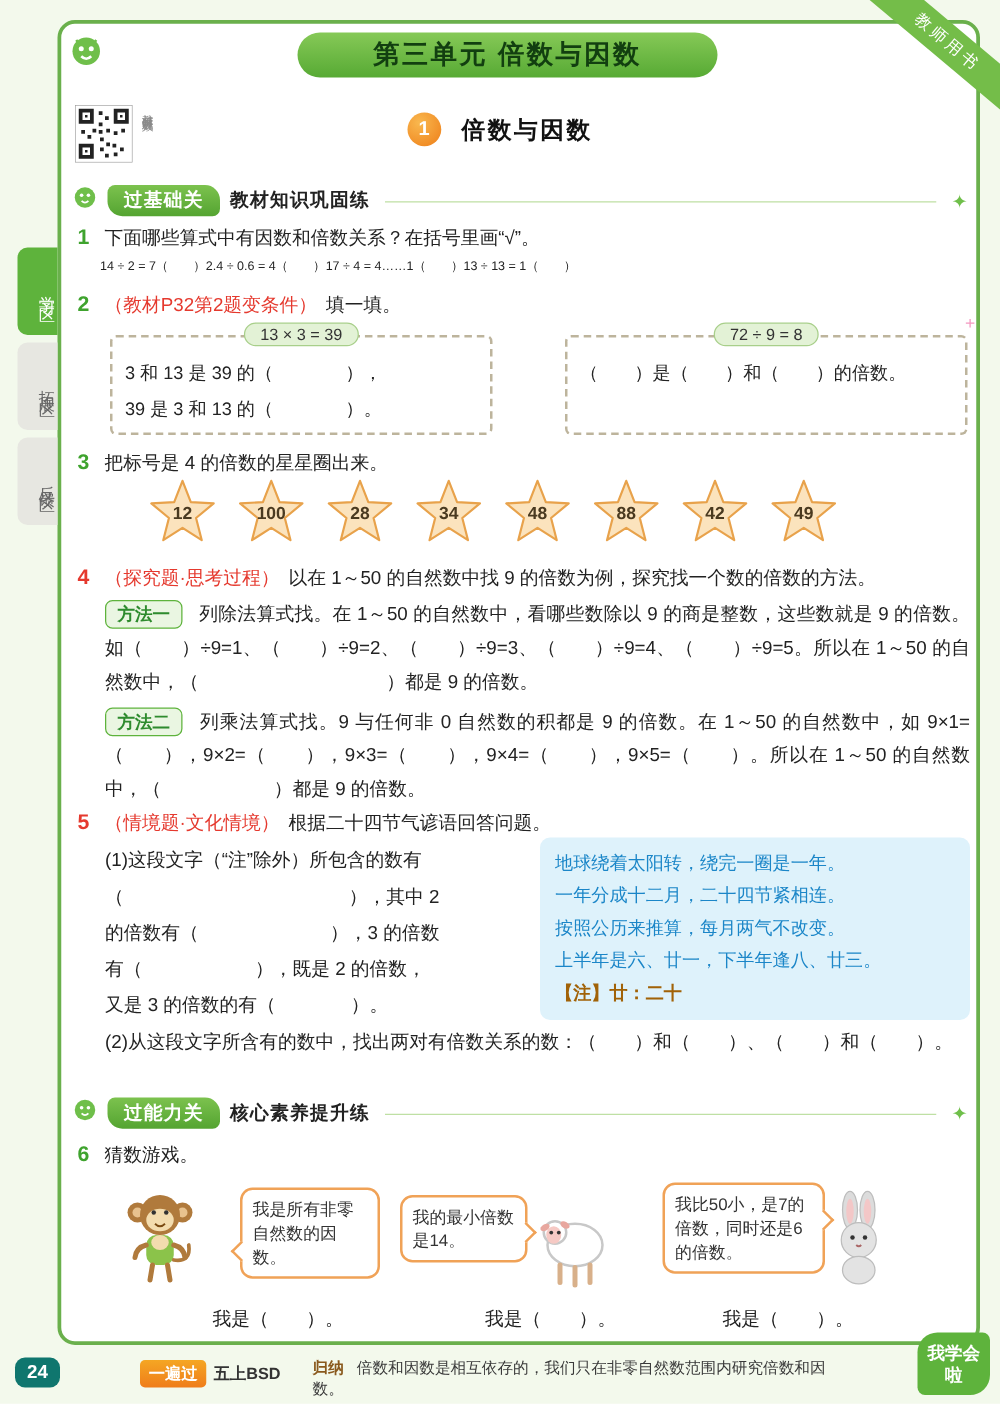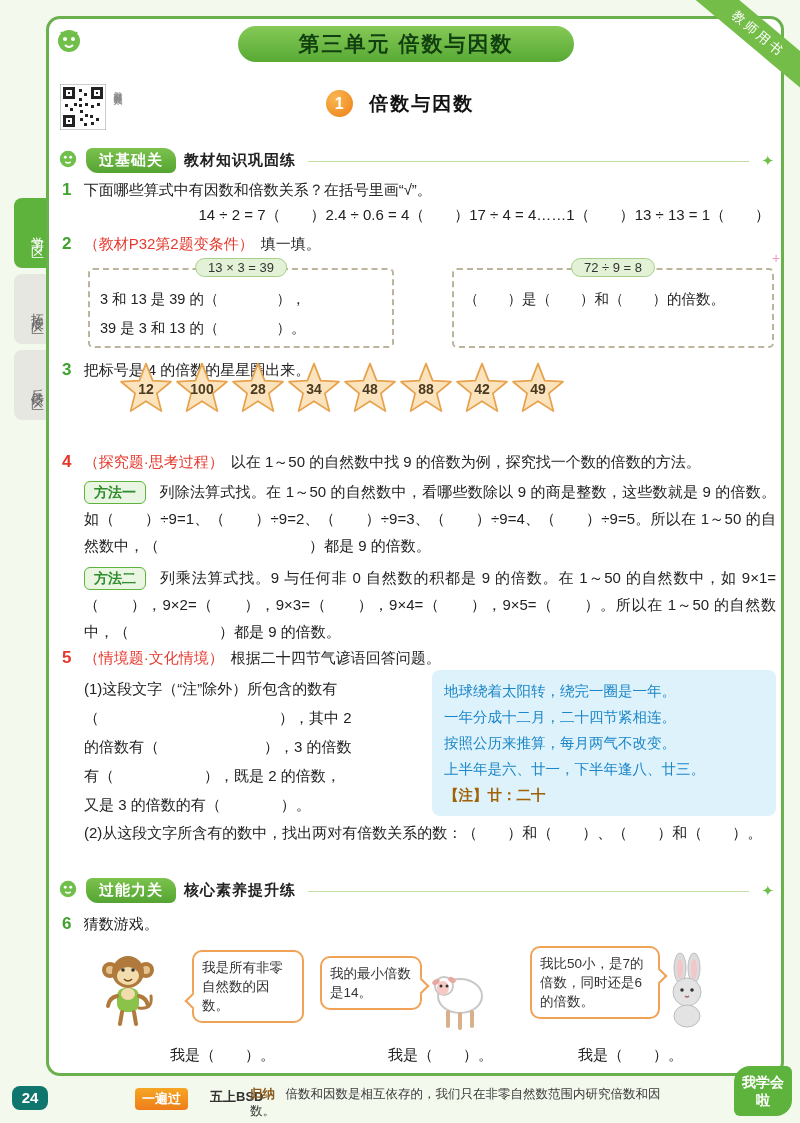--- a/index.html
+++ b/index.html
@@ -38,53 +38,53 @@
     padding:3px 13px;border-radius:6px 12px 6px 12px;letter-spacing:1px}
   .s-sub{font-weight:700;font-size:15px;color:#222;letter-spacing:1px}
   .s-rule{flex:1;border-bottom:1.5px solid #bfe0a4;height:1px;margin:0 4px}
   .s-spark{color:#6fbf4a;font-size:15px}
   .mini-mascot{flex:0 0 auto}
   
   .qrow{position:absolute;left:62px;width:712px;font-size:15px;z-index:2}
   .qnum{font-weight:700;font-size:17px;margin-right:8px}
   .green{color:#3fa32e}.red{color:#e5392e}
   .qtag{color:#e5392e;font-weight:400;margin-right:3px}
-  .q1-items{position:absolute;left:92px;width:678px;display:flex;justify-content:flex-end;font-size:15px;z-index:2}
+  .q1-items{position:absolute;left:80px;width:678px;display:flex;justify-content:flex-start;font-size:10px;z-index:2}
   .para{position:absolute;left:84px;width:692px;font-size:15px;line-height:27px;text-align:justify;z-index:2}
   .m-badge{display:inline-block;border:1.5px solid #5eb33c;color:#2e8b2e;background:#eaf6e2;
     border-radius:6px;padding:0 9px;font-weight:700;font-size:14px;margin-right:9px;line-height:21px}
   
   .fill-box{position:absolute;border:2px dashed #bdb49c;border-radius:5px;background:#fff;
     box-sizing:border-box;padding:15px 8px 0 10px;z-index:2}
   .box-pill{position:absolute;top:-12px;left:50%;transform:translateX(-50%);background:#e3f2d6;
     border:1px solid #a8cf8a;border-radius:10px;padding:1px 12px;font-size:13px;color:#333;white-space:nowrap}
   .box-line{line-height:29px;font-size:14.5px}
   
-  .star-row{position:absolute;left:118px;top:361px;display:flex;gap:0;z-index:2}
+  .star-row{position:absolute;left:118px;top:382px;display:flex;gap:15px;z-index:2}
   .star{position:relative;width:56px;height:56px}
   .star svg{position:absolute;left:0;top:0}
   .star-num{position:absolute;left:0;top:20px;width:100%;text-align:center;font-size:14px;font-weight:700;color:#4a3a20}
   
   .part1{position:absolute;left:84px;top:674px;width:340px;font-size:15px;line-height:29px;z-index:2}
   .proverb{position:absolute;left:432px;top:670px;width:344px;box-sizing:border-box;background:#def2fb;
     border-radius:8px;padding:8px 12px;font-size:14.5px;color:#1b86c8;z-index:2}
   .pline{line-height:26px}
   .pnote{line-height:26px;color:#a16207;font-weight:700}
   
   .bubble{position:absolute;border:2px solid #f0a257;border-radius:10px;background:#fff;
     padding:6px 8px;font-size:13.5px;line-height:19px;color:#333;box-sizing:border-box;z-index:2}
   .tail{position:absolute;width:10px;height:10px;background:#fff}
   .tail-left{left:-7px;bottom:14px;transform:rotate(45deg);border-left:2px solid #f0a257;border-bottom:2px solid #f0a257}
   .tail-right{right:-7px;top:22px;transform:rotate(45deg);border-right:2px solid #f0a257;border-top:2px solid #f0a257}
   .animal{position:absolute;z-index:2}
   .answer{position:absolute;font-size:15px;z-index:2}
   
   .page-badge{position:absolute;left:12px;top:1086px;width:36px;height:24px;background:#0f766e;border-radius:8px;
     color:#fff;font-weight:700;font-size:15px;text-align:center;line-height:24px;z-index:6}
-  .brand{position:absolute;left:135px;top:1088px;display:flex;align-items:flex-start;gap:22px;z-index:6}
+  .brand{position:absolute;left:112px;top:1088px;display:flex;align-items:center;gap:6px;z-index:6}
   .brand-box{background:linear-gradient(180deg,#f5a623,#ef7d1a);color:#fff;font-weight:700;font-size:13px;
     padding:2px 7px;border-radius:4px}
   .brand-ed{font-weight:700;font-size:13px;color:#333}
   .summary{position:absolute;left:250px;top:1086px;width:432px;font-size:12.5px;line-height:17px;color:#3a3a3a;z-index:6}
   .summary-label{font-weight:700;color:#8a5a1e;margin-right:7px}
   .stamp{position:absolute;right:8px;top:1066px;width:58px;height:50px;background:#5eb33c;
     border-radius:16px 6px 16px 6px;color:#fff;font-weight:700;font-size:14px;display:flex;align-items:center;
     justify-content:center;text-align:center;line-height:18px;padding:3px;box-sizing:border-box;z-index:7}
   .sparkle{position:absolute;font-size:14px;z-index:3}
   .mascot-top{position:absolute;left:54px;top:26px;z-index:6}

